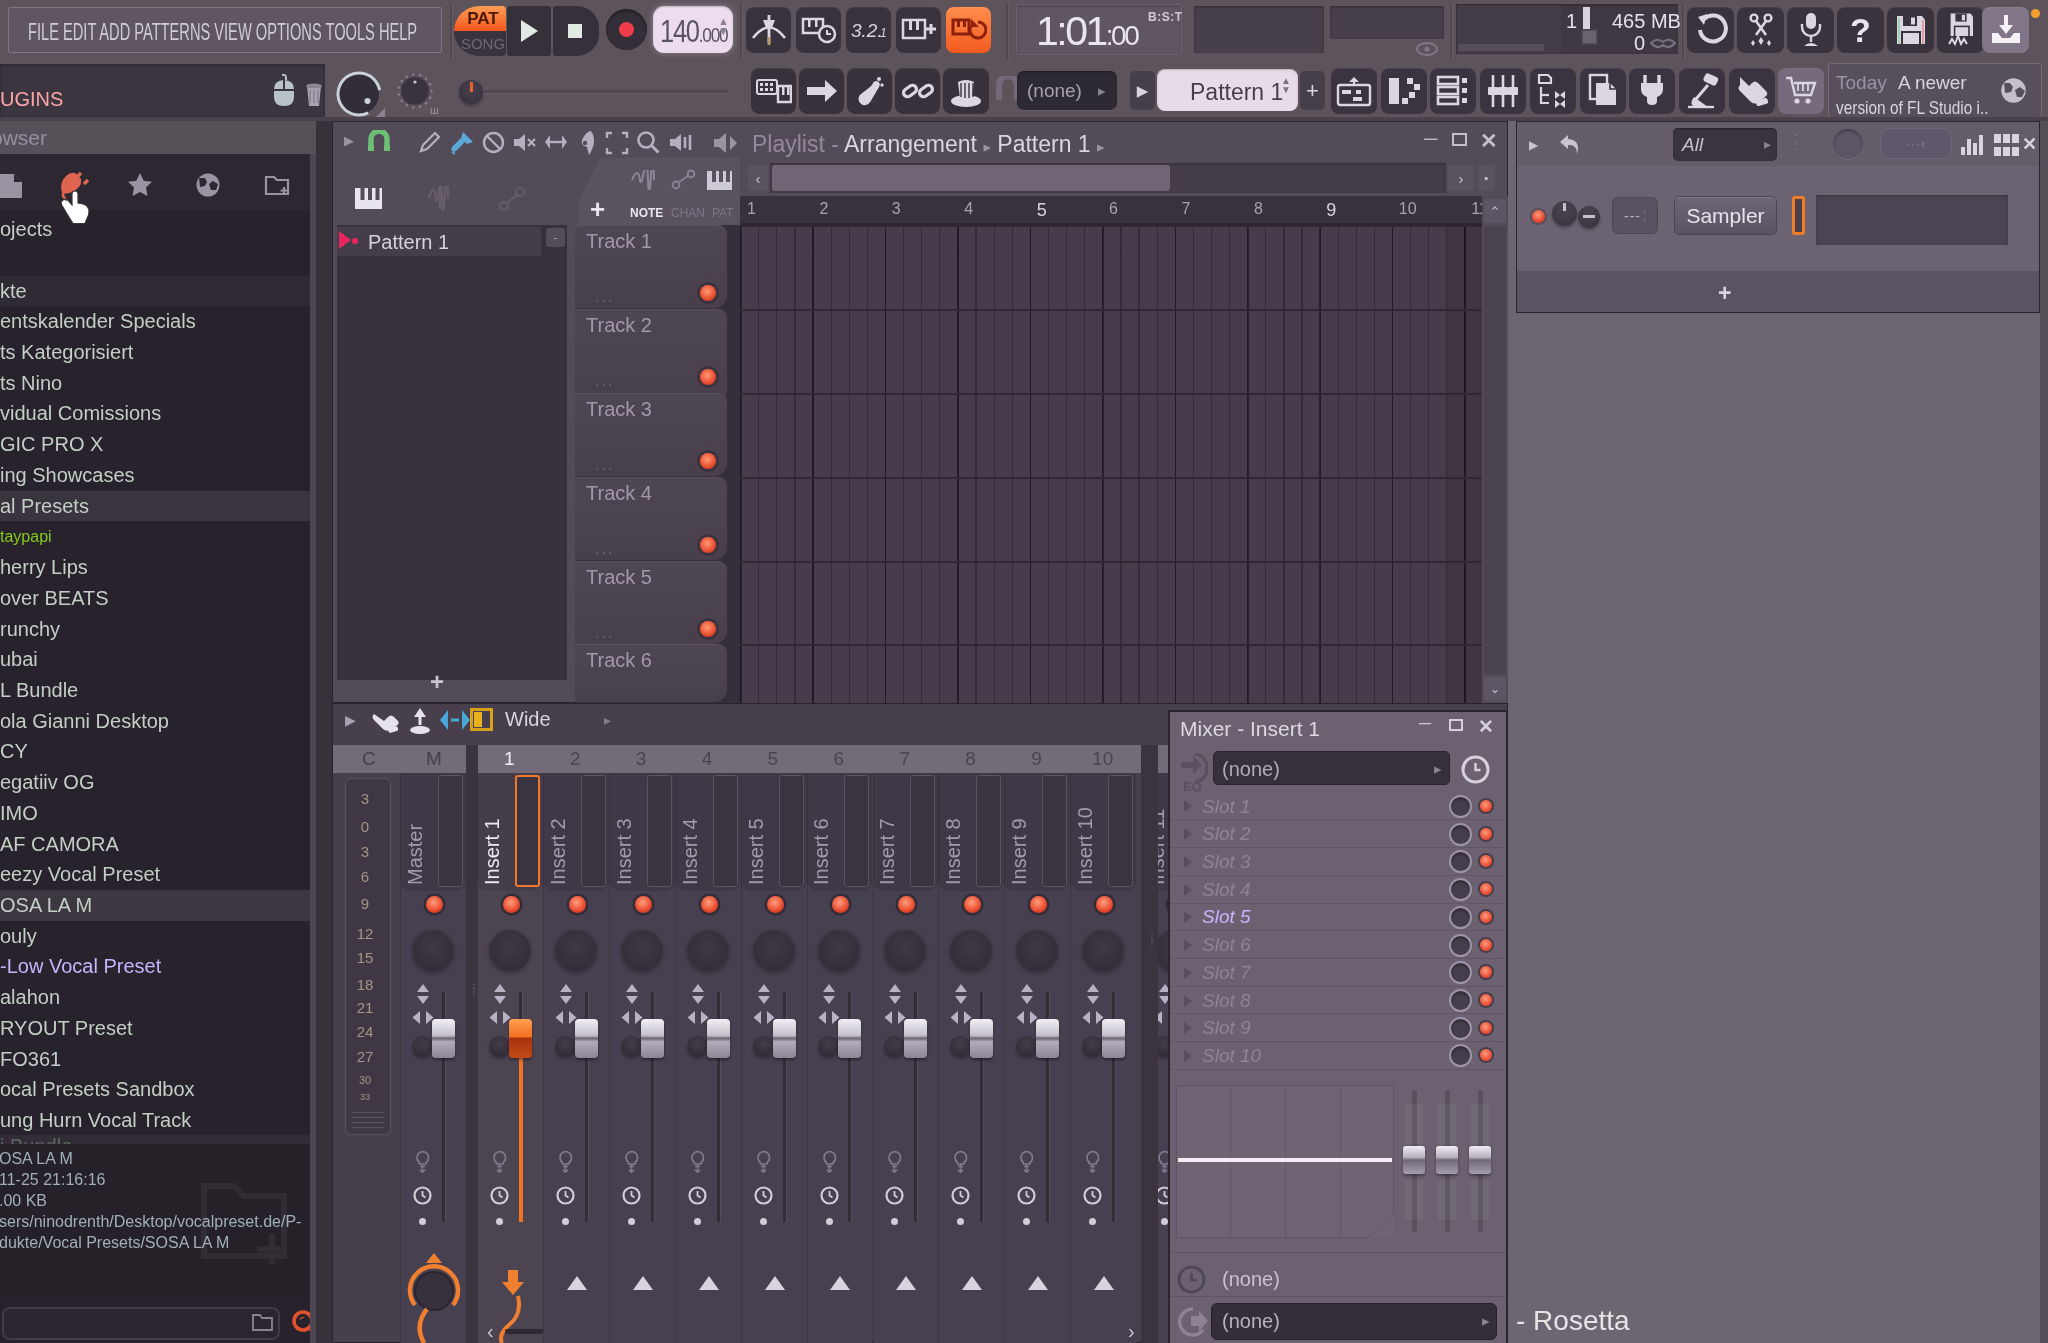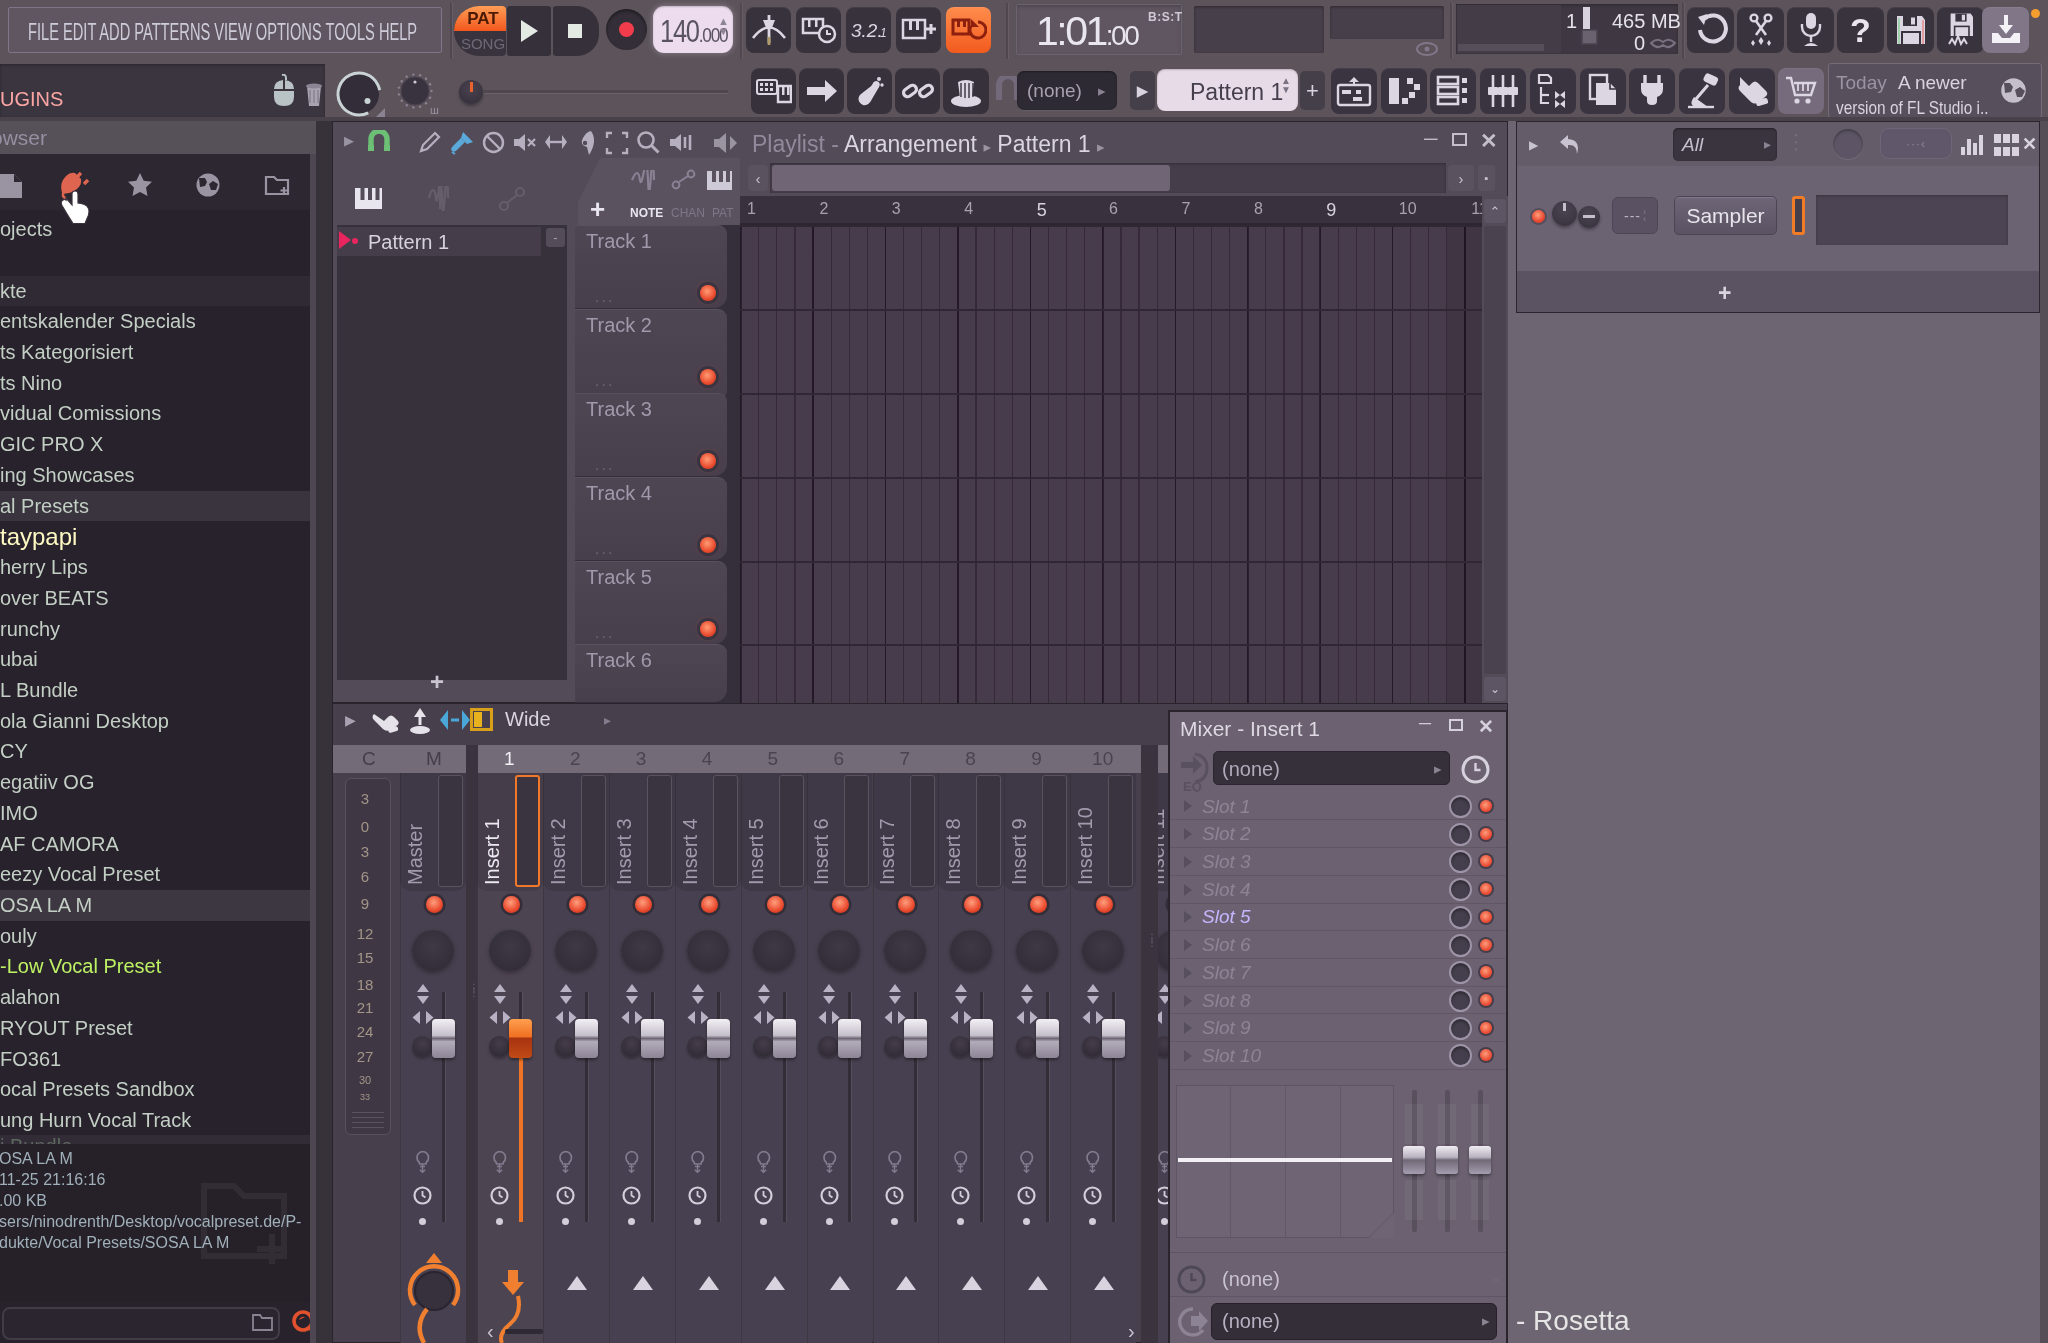--- a/index.html
+++ b/index.html
@@ -396,35 +396,35 @@
 <div class="ab" style="left:0;top:214.3px;width:310px;height:30.7px;font-size:20px;color:#c3cfc5;display:flex;align-items:center;white-space:pre;overflow:hidden">ojects</div>
 <div class="ab" style="left:0;top:245.0px;width:310px;height:30.7px;font-size:20px;color:#c3cfc5;display:flex;align-items:center;white-space:pre;overflow:hidden"></div>
 <div class="ab" style="left:0;top:275.7px;width:310px;height:30.7px;background:#2f2a33;font-size:20px;color:#c3cfc5;display:flex;align-items:center;white-space:pre;overflow:hidden">kte</div>
 <div class="ab" style="left:0;top:306.5px;width:310px;height:30.7px;font-size:20px;color:#c3cfc5;display:flex;align-items:center;white-space:pre;overflow:hidden">entskalender Specials</div>
 <div class="ab" style="left:0;top:337.2px;width:310px;height:30.7px;font-size:20px;color:#c3cfc5;display:flex;align-items:center;white-space:pre;overflow:hidden">ts Kategorisiert</div>
 <div class="ab" style="left:0;top:367.9px;width:310px;height:30.7px;font-size:20px;color:#c3cfc5;display:flex;align-items:center;white-space:pre;overflow:hidden">ts Nino</div>
 <div class="ab" style="left:0;top:398.6px;width:310px;height:30.7px;font-size:20px;color:#c3cfc5;display:flex;align-items:center;white-space:pre;overflow:hidden">vidual Comissions</div>
 <div class="ab" style="left:0;top:429.3px;width:310px;height:30.7px;font-size:20px;color:#c3cfc5;display:flex;align-items:center;white-space:pre;overflow:hidden">GIC PRO X</div>
 <div class="ab" style="left:0;top:460.1px;width:310px;height:30.7px;font-size:20px;color:#c3cfc5;display:flex;align-items:center;white-space:pre;overflow:hidden">ing Showcases</div>
 <div class="ab" style="left:0;top:490.8px;width:310px;height:30.7px;background:#39343d;font-size:20px;color:#c3cfc5;display:flex;align-items:center;white-space:pre;overflow:hidden">al Presets</div>
-<div class="ab" style="left:0;top:521.5px;width:354px;height:30.7px;font-size:24px;color:#fef9c3;display:flex;align-items:center;white-space:pre;overflow:hidden">taypapi</div>
+<div class="ab" style="left:0;top:521.5px;width:354px;height:30.7px;font-size:16px;color:#84cc16;display:flex;align-items:center;white-space:pre;overflow:hidden">taypapi</div>
 <div class="ab" style="left:0;top:552.2px;width:310px;height:30.7px;font-size:20px;color:#c3cfc5;display:flex;align-items:center;white-space:pre;overflow:hidden">herry Lips</div>
 <div class="ab" style="left:0;top:582.9px;width:310px;height:30.7px;font-size:20px;color:#c3cfc5;display:flex;align-items:center;white-space:pre;overflow:hidden">over BEATS</div>
 <div class="ab" style="left:0;top:613.7px;width:310px;height:30.7px;font-size:20px;color:#c3cfc5;display:flex;align-items:center;white-space:pre;overflow:hidden">runchy</div>
 <div class="ab" style="left:0;top:644.4px;width:310px;height:30.7px;font-size:20px;color:#c3cfc5;display:flex;align-items:center;white-space:pre;overflow:hidden">ubai</div>
 <div class="ab" style="left:0;top:675.1px;width:310px;height:30.7px;font-size:20px;color:#c3cfc5;display:flex;align-items:center;white-space:pre;overflow:hidden">L Bundle</div>
 <div class="ab" style="left:0;top:705.8px;width:310px;height:30.7px;font-size:20px;color:#c3cfc5;display:flex;align-items:center;white-space:pre;overflow:hidden">ola Gianni Desktop</div>
 <div class="ab" style="left:0;top:736.5px;width:310px;height:30.7px;font-size:20px;color:#c3cfc5;display:flex;align-items:center;white-space:pre;overflow:hidden">CY</div>
 <div class="ab" style="left:0;top:767.3px;width:304px;height:30.7px;font-size:20px;color:#c3cfc5;display:flex;align-items:center;white-space:pre;overflow:hidden">egatiiv OG</div>
 <div class="ab" style="left:0;top:798.0px;width:310px;height:30.7px;font-size:20px;color:#c3cfc5;display:flex;align-items:center;white-space:pre;overflow:hidden">IMO</div>
 <div class="ab" style="left:0;top:828.7px;width:310px;height:30.7px;font-size:20px;color:#c3cfc5;display:flex;align-items:center;white-space:pre;overflow:hidden">AF CAMORA</div>
 <div class="ab" style="left:0;top:859.4px;width:310px;height:30.7px;font-size:20px;color:#c3cfc5;display:flex;align-items:center;white-space:pre;overflow:hidden">eezy Vocal Preset</div>
 <div class="ab" style="left:0;top:890.1px;width:310px;height:30.7px;background:#3d3741;font-size:20px;color:#c3cfc5;display:flex;align-items:center;white-space:pre;overflow:hidden">OSA LA M</div>
 <div class="ab" style="left:0;top:920.9px;width:310px;height:30.7px;font-size:20px;color:#c3cfc5;display:flex;align-items:center;white-space:pre;overflow:hidden">ouly</div>
-<div class="ab" style="left:0;top:951.6px;width:359px;height:30.7px;font-size:20px;color:#bef264;display:flex;align-items:center;white-space:pre;overflow:hidden">-Low Vocal Preset</div>
+<div class="ab" style="left:0;top:951.6px;width:359px;height:30.7px;font-size:20px;color:#c4b5fd;display:flex;align-items:center;white-space:pre;overflow:hidden">-Low Vocal Preset</div>
 <div class="ab" style="left:0;top:982.3px;width:310px;height:30.7px;font-size:20px;color:#c3cfc5;display:flex;align-items:center;white-space:pre;overflow:hidden">alahon</div>
 <div class="ab" style="left:0;top:1013.0px;width:310px;height:30.7px;font-size:20px;color:#c3cfc5;display:flex;align-items:center;white-space:pre;overflow:hidden">RYOUT Preset</div>
 <div class="ab" style="left:0;top:1043.7px;width:310px;height:30.7px;font-size:20px;color:#c3cfc5;display:flex;align-items:center;white-space:pre;overflow:hidden">FO361</div>
 <div class="ab" style="left:0;top:1074.5px;width:310px;height:30.7px;font-size:20px;color:#c3cfc5;display:flex;align-items:center;white-space:pre;overflow:hidden">ocal Presets Sandbox</div>
 <div class="ab" style="left:0;top:1105.2px;width:310px;height:30.7px;font-size:20px;color:#c3cfc5;display:flex;align-items:center;white-space:pre;overflow:hidden">ung Hurn Vocal Track</div>
 <div class="ab" style="left:0;top:1135px;width:310px;height:9px;background:#322c36;overflow:hidden">
     <span style="font-size:20px;color:#5d665f;position:absolute;top:0">i Bundle</span>
   </div>
 <div class="ab" style="left:0px;top:1144px;width:316px;height:158px;background:#262028"></div>
 <svg class="ab" style="left:198px;top:1176px" width="100" height="96" viewBox="0 0 100 96" fill="none" stroke="#322c35" stroke-width="6">

